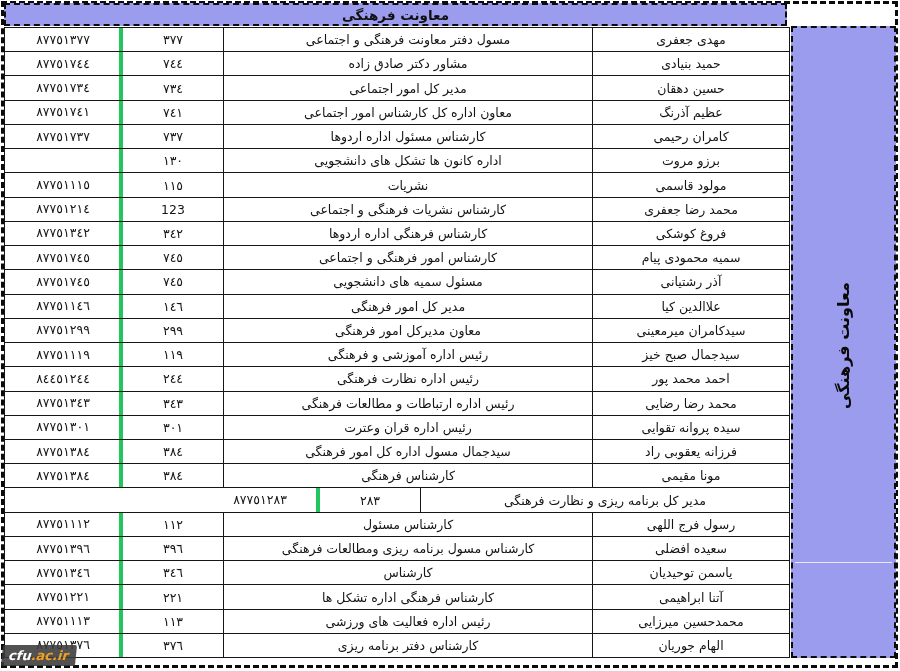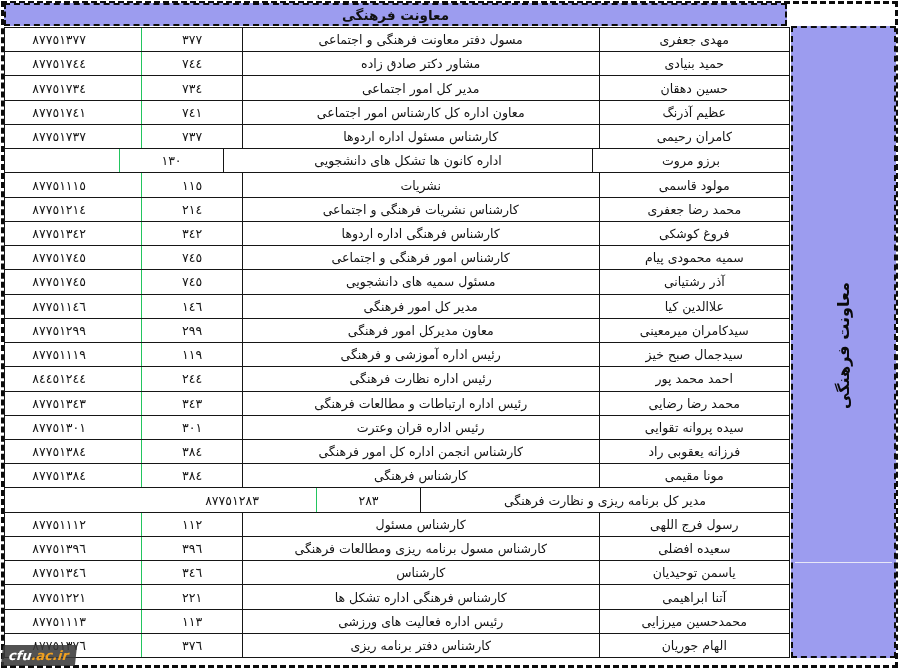--- a/index.html
+++ b/index.html
@@ -27,22 +27,22 @@
   }
   .row{flex:1;display:flex;border-bottom:1px solid #161616;box-sizing:border-box;}
   .row:last-child{border-bottom:none;}
   .cell{
     display:flex;align-items:center;justify-content:center;
     box-sizing:border-box;font-size:12.5px;direction:rtl;
     white-space:nowrap;overflow:hidden;color:#141414;
   }
   .cell.name{width:197px;border-left:1px solid #161616;}
   .cell.title{width:369px;border-left:1px solid #161616;}
-  .cell.ext{width:104px;border-left:1px solid #22c55e;margin-left:28px;}
-  .cell.phone{width:112px;letter-spacing:1px;}
+  .cell.ext{width:104px;border-left:4px solid #22c55e;}
+  .cell.phone{width:112px;letter-spacing:1px;font-family:Liberation Serif, serif;}
   
   .sidebar{
     position:absolute;left:791px;top:26px;width:105px;height:632px;
     background:#9c9cef;border:2px dashed #0b0b0b;box-sizing:border-box;
   }
   .sidebar-label-wrap{
     position:absolute;left:0;right:0;top:252px;height:130px;
     display:flex;align-items:center;justify-content:center;
   }
   .sidebar-label{
@@ -116,21 +116,21 @@
   <div class="row">
     <div class="cell name">مولود  قاسمی</div>
     <div class="cell title">نشریات</div>
     <div class="cell ext">١١٥</div>
     <div class="cell phone">٨٧٧٥١١١٥</div>
   </div>
 
   <div class="row">
     <div class="cell name">محمد رضا جعفری</div>
     <div class="cell title">کارشناس نشریات فرهنگی و اجتماعی</div>
-    <div class="cell ext">٢١٤</div>
+    <div class="cell ext">123</div>
     <div class="cell phone">٨٧٧٥١٢١٤</div>
   </div>
 
   <div class="row">
     <div class="cell name">فروغ کوشکی</div>
     <div class="cell title">کارشناس فرهنگی اداره اردوها</div>
     <div class="cell ext">٣٤٢</div>
     <div class="cell phone">٨٧٧٥١٣٤٢</div>
   </div>
 
@@ -185,21 +185,21 @@
 
   <div class="row">
     <div class="cell name">سیده پروانه تقوایی</div>
     <div class="cell title">رئیس اداره قران وعترت</div>
     <div class="cell ext">٣٠١</div>
     <div class="cell phone">٨٧٧٥١٣٠١</div>
   </div>
 
   <div class="row">
     <div class="cell name">فرزانه یعقوبی راد</div>
-    <div class="cell title">کارشناس انجمن اداره کل امور فرهنگی</div>
+    <div class="cell title">سیدجمال مسول اداره کل امور فرهنگی</div>
     <div class="cell ext">٣٨٤</div>
     <div class="cell phone">٨٧٧٥١٣٨٤</div>
   </div>
 
   <div class="row">
     <div class="cell name">مونا مقیمی</div>
     <div class="cell title">کارشناس  فرهنگی</div>
     <div class="cell ext">٣٨٤</div>
     <div class="cell phone">٨٧٧٥١٣٨٤</div>
   </div>

